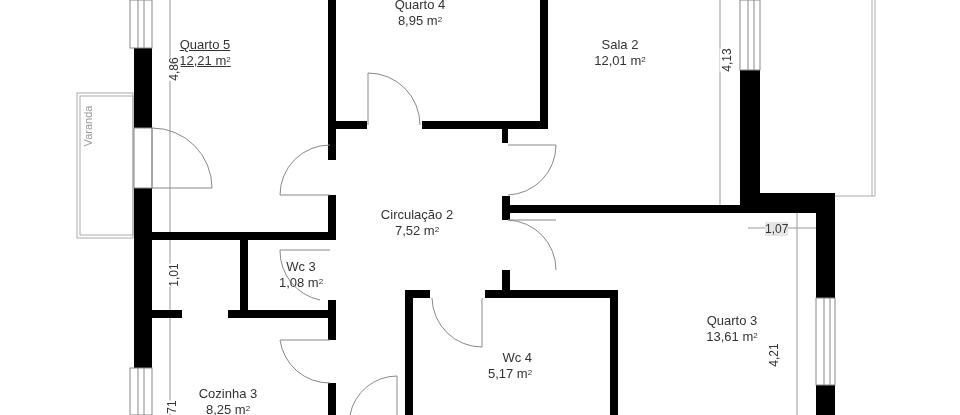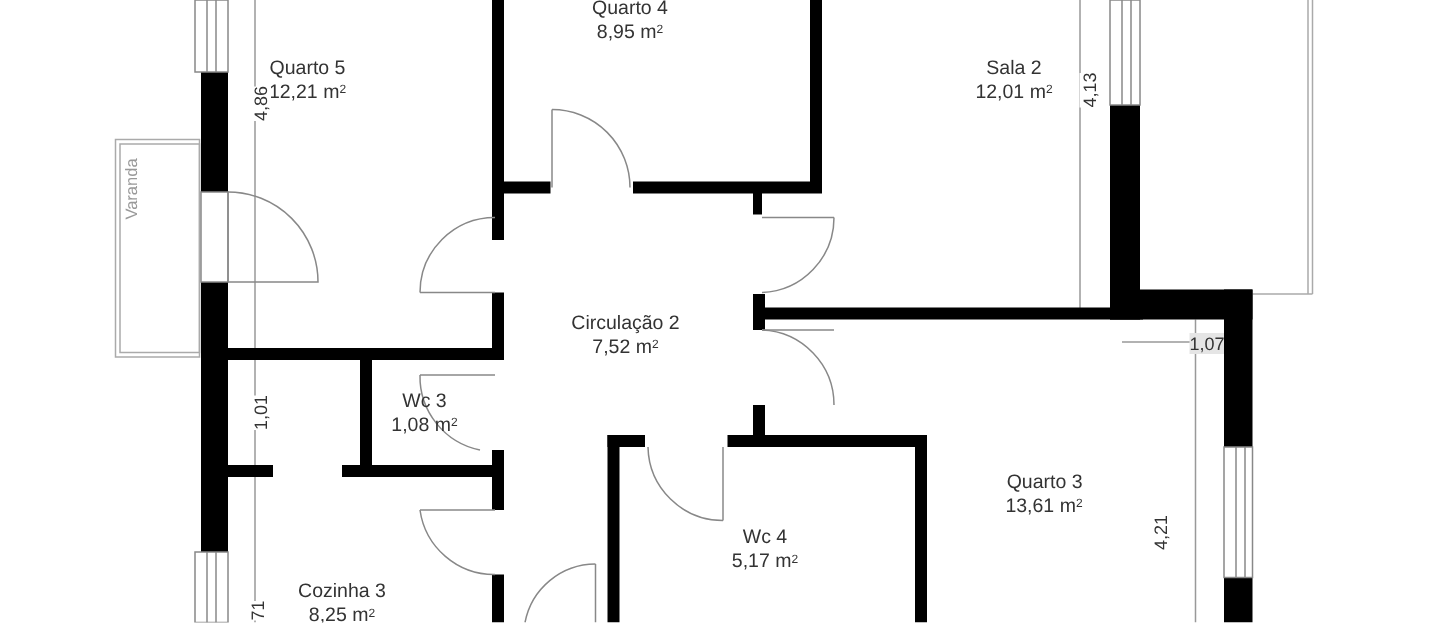--- a/index.html
+++ b/index.html
@@ -102,54 +102,54 @@
     <line x1="280" y1="340" x2="330" y2="340"></line>
     <path d="M280 340 A50 50 0 0 0 330 383"></path>
     <line x1="482" y1="298" x2="482" y2="347"></line>
     <path d="M432 298 A50 50 0 0 0 482 347"></path>
     <line x1="397" y1="376" x2="397" y2="415"></line>
     <path d="M397 376 A48 48 0 0 0 350 415"></path>
   </g>
 </svg>
 
 <div id="labels">
-    <div class="room-label" style="left: 205px; top: 37px;">
+    <div class="room-label" style="left: 205px; top: 37px; text-decoration: underline;">
       <div>Quarto 5</div>
       <div>12,21 m<sup>2</sup></div>
     </div>
     <div class="room-label" style="left: 420px; top: -3px;">
       <div>Quarto 4</div>
       <div>8,95 m<sup>2</sup></div>
     </div>
-    <div class="room-label" style="left: 676px; top: 37px;">
+    <div class="room-label" style="left: 620px; top: 37px;">
       <div>Sala 2</div>
       <div>12,01 m<sup>2</sup></div>
     </div>
     <div class="room-label" style="left: 417px; top: 207px;">
       <div>Circulação 2</div>
       <div>7,52 m<sup>2</sup></div>
     </div>
-    <div class="room-label" style="left: 283px; top: 259px;">
+    <div class="room-label" style="left: 301px; top: 259px;">
       <div>Wc 3</div>
       <div>1,08 m<sup>2</sup></div>
     </div>
-    <div class="room-label" style="left: 510px; top: 350px;">
+    <div class="room-label" style="left: 510px; top: 350px; text-align: right;">
       <div>Wc 4</div>
       <div>5,17 m<sup>2</sup></div>
     </div>
-    <div class="room-label" style="left: 696px; top: 313px; text-align: right;">
+    <div class="room-label" style="left: 732px; top: 313px;">
       <div>Quarto 3</div>
       <div>13,61 m<sup>2</sup></div>
     </div>
     <div class="room-label" style="left: 228px; top: 386px;">
       <div>Cozinha 3</div>
       <div>8,25 m<sup>2</sup></div>
     </div>
   </div>
 
 <span class="varanda" style="left:68px;top:120px;">Varanda</span>
 
 <span class="dim v" style="left: 162px; top: 62px; background: rgb(255, 255, 255);">4,86</span>
 <span class="dim v" style="left: 715px; top: 53px; background: rgb(255, 255, 255);">4,13</span>
-<span class="dim" style="left: 765px; top: 222px; background: #e5e5e5; margin-left: 28px;">1,07</span>
+<span class="dim" style="left: 765px; top: 222px; background: #e5e5e5;">1,07</span>
 <span class="dim v" style="left: 162px; top: 268px; background: rgb(255, 255, 255);">1,01</span>
 <span class="dim v" style="left: 762px; top: 348px; background: rgb(255, 255, 255);">4,21</span>
 <span class="dim v" style="left: 165px; top: 400px; background: rgb(255, 255, 255);">71</span>
 
 </body></html>

